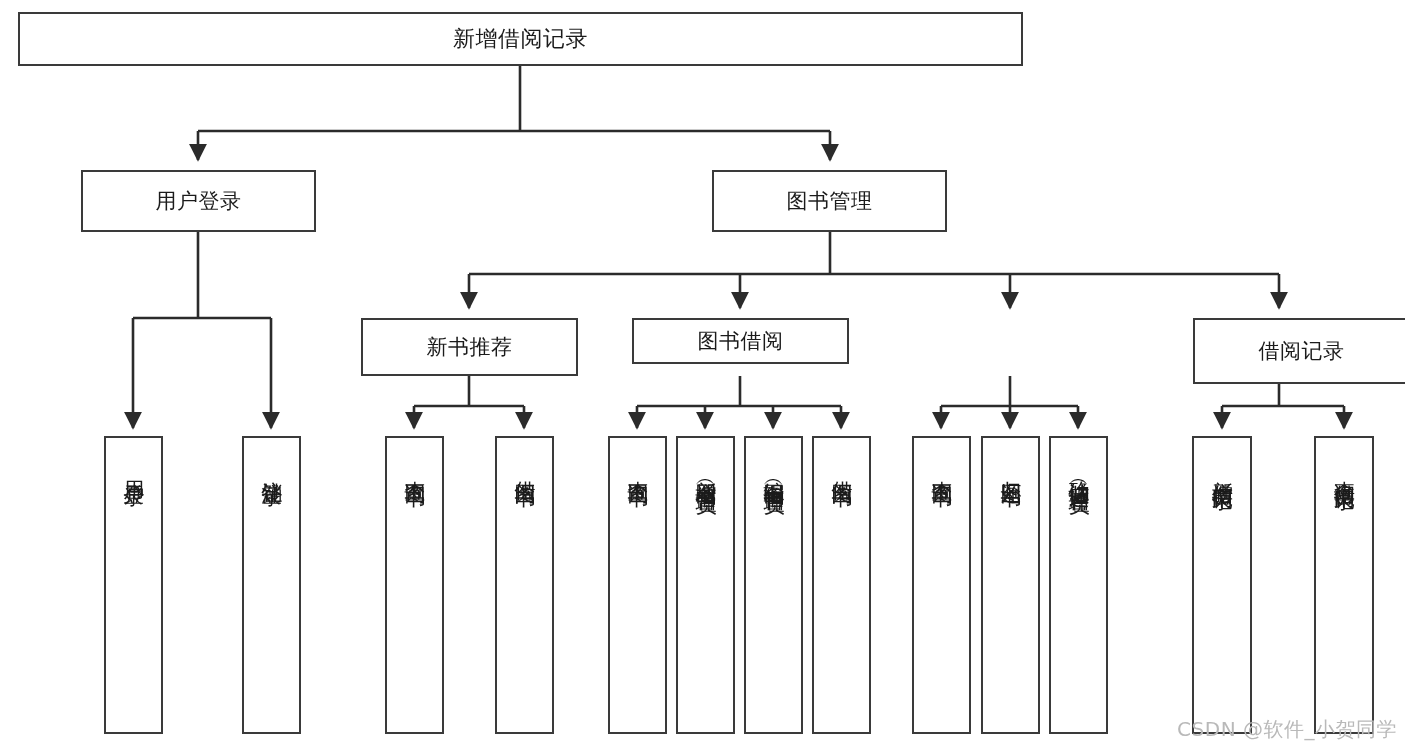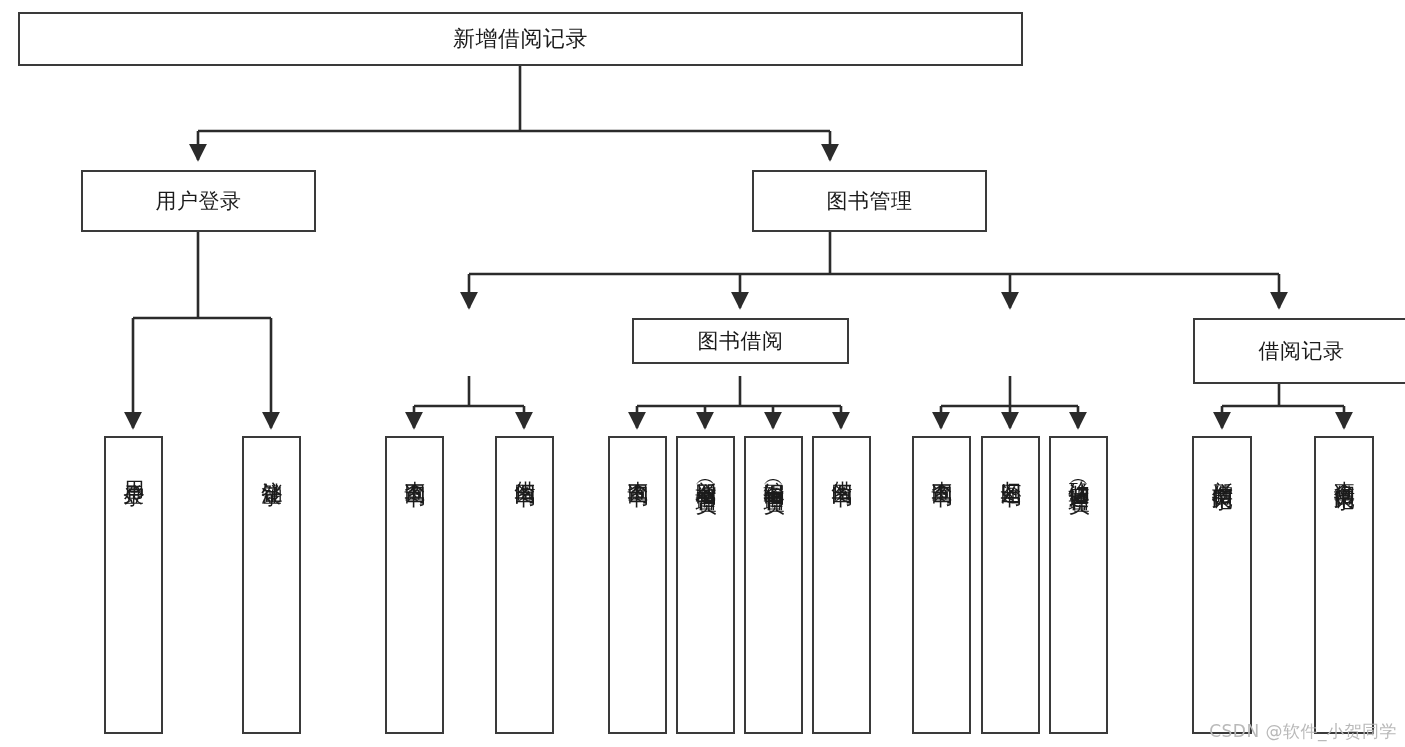--- a/index.html
+++ b/index.html
@@ -57,21 +57,21 @@
     left: 0;
     top: 0;
     width: 1405px;
     height: 747px;
     pointer-events: none;
   }
   #watermark {
     position: absolute;
     right: 8px;
     bottom: 4px;
-    font-size: 17px;
+    font-size: 20px;
     color: #b9b9b9;
     letter-spacing: 0.5px;
     white-space: nowrap;
   }
 </style>
 </head>
 <body>
 
 <div id="page">
 
@@ -125,24 +125,27 @@
     </g>
   </svg>
 
   <div class="node horiz" id="node-root" style="left:18px; top:12px; width:1005px; height:54px;">
     <span class="node-label">新增借阅记录</span>
   </div>
 
   <div class="node horiz" style="left:81px; top:170px; width:235px; height:62px;">
     <span class="node-label">用户登录</span>
   </div>
-  <div class="node horiz" style="left:752px; top:170px; width:235px; height:62px;">
+  <div class="node horiz" style="left:712px; top:170px; width:235px; height:62px;">
     <span class="node-label">图书管理</span>
   </div>
 
+  <div class="node horiz" style="left:361px; top:318px; width:217px; height:58px;">
+    <span class="node-label">新书推荐</span>
+  </div>
   <div class="node horiz" style="left:632px; top:318px; width:217px; height:46px;">
     <span class="node-label">图书借阅</span>
   </div>
   <div class="node horiz" style="left:1170px; top:318px; width:217px; height:66px;margin-left:23px;">
     <span class="node-label">借阅记录</span>
   </div>
 
   <div class="node leaf" style="left:104px; top:436px; width:59px; height:298px;">
     <span class="node-label">用户登录</span>
   </div>

